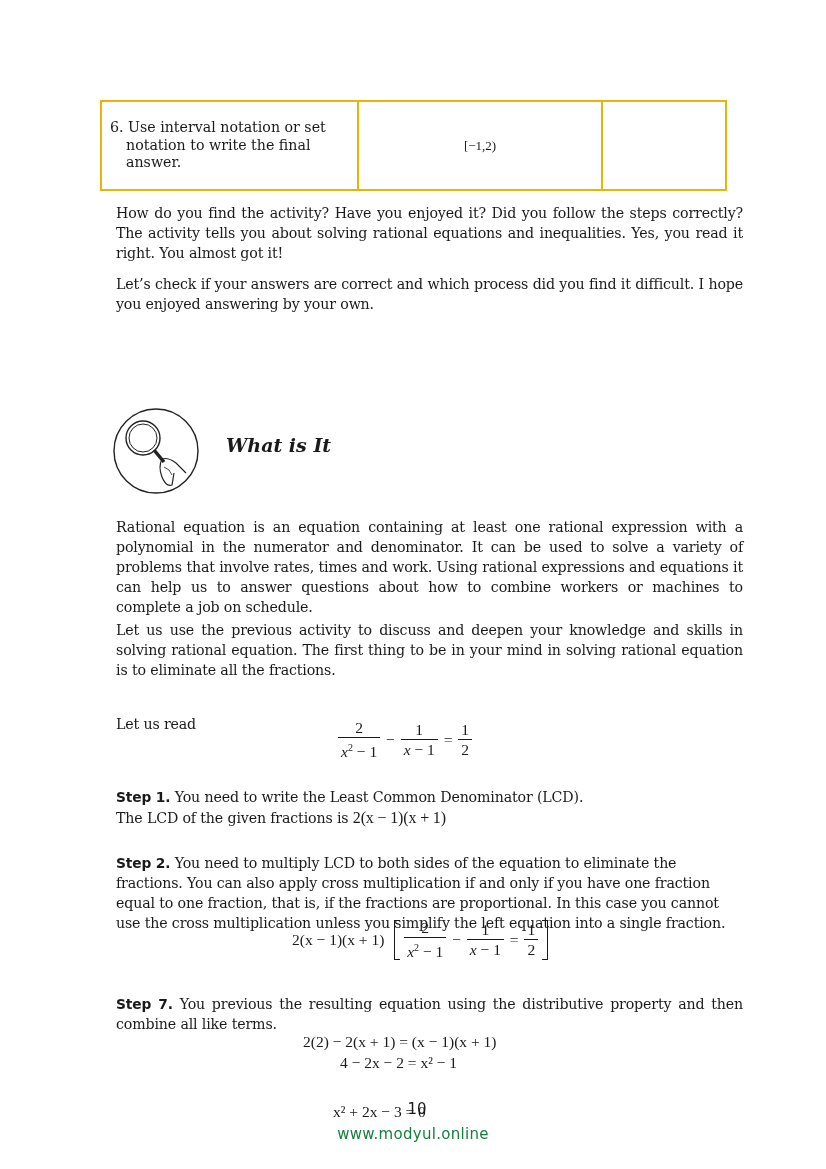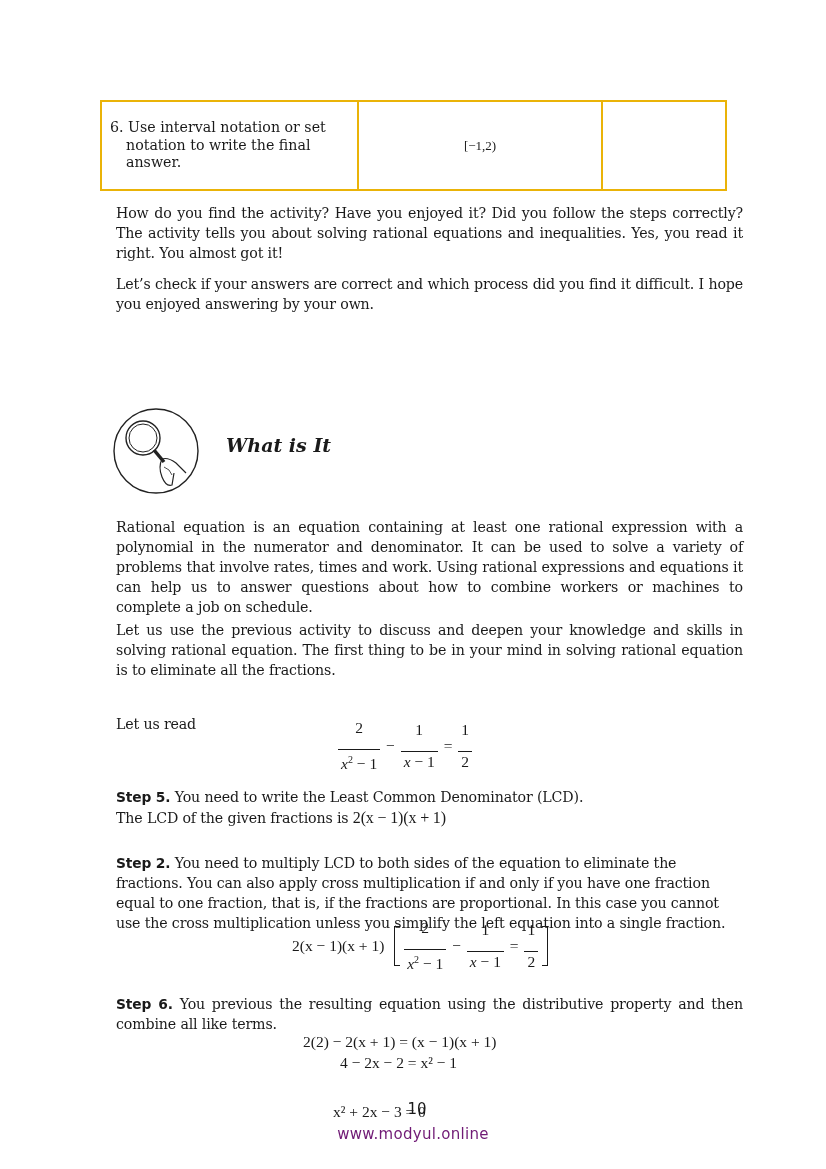--- a/index.html
+++ b/index.html
@@ -10,30 +10,30 @@
   table.tbl { position: absolute; left: 100px; top: 100px; width: 627px; height: 56px;
               border-collapse: collapse; font-size: 14.2px; line-height: 17.5px; }
   table.tbl td { border: 2px solid #eab308; vertical-align: middle; padding: 17px; }
   .c1 { width: 230px; padding-left: 8px !important; }
   .c1 .hang { padding-left: 16px; text-indent: -16px; }
   .c2 { width: 208px; text-align: center; font-family: "Liberation Serif", serif; font-size: 13px; }
   .heading { font-family: "DejaVu Serif", serif; font-weight: bold; font-style: italic; font-size: 19px; }
   .math { font-family: "Liberation Serif", serif; font-size: 15.5px; }
   .frac { display: inline-block; vertical-align: middle; text-align: center; }
   .frac .num { display: block; padding: 0 3px; line-height: 19px; }
-  .frac .den { display: block; border-top: 1px solid #1a1a1a; padding: 0 3px; line-height: 19px; margin-top: 12px; }
+  .frac .den { display: block; border-top: 1px solid #1a1a1a; padding: 0 3px; line-height: 19px; }
   .op { display: inline-block; vertical-align: middle; padding: 0 2px; }
   i.v { font-style: italic; }
   .step-label { font-family: "DejaVu Sans", sans-serif; font-weight: bold; font-size: 13.8px; }
   .bracket { display: inline-block; vertical-align: middle; height: 38px; width: 5px;
              border-top: 1.2px solid #1a1a1a; border-bottom: 1.2px solid #1a1a1a; }
   .bracket.l { border-left: 1.2px solid #1a1a1a; }
   .bracket.r { border-right: 1.2px solid #1a1a1a; }
   .page-num { font-family: "DejaVu Sans", sans-serif; font-size: 15px; }
-  .watermark { font-family: "DejaVu Sans", sans-serif; font-size: 15px; color: #701a75; letter-spacing: 0.3px; }
+  .watermark { font-family: "DejaVu Sans", sans-serif; font-size: 15px; color: #15803d; letter-spacing: 0.3px; }
 </style>
 </head>
 <body>
 
 <table class="tbl">
   <tbody>
       <tr>
     <td class="c1">
       <div class="hang">6. Use interval notation or set notation to write the final answer.</div>
     </td>
@@ -74,21 +74,21 @@
     <span class="den"><i class="v">x</i><span> − 1</span></span>
   </span>
   <span class="op">=</span>
   <span class="frac">
     <span class="num">1</span>
     <span class="den">2</span>
   </span>
 </div>
 
 <p class="p abs" style="left:100px; top:771px; width:627px;">
-  <span class="step-label">Step 5.</span><span> You need to write the Least Common Denominator (LCD).</span>
+  <span class="step-label">Step 1.</span><span> You need to write the Least Common Denominator (LCD).</span>
 </p>
 <p class="p abs" style="left:100px; top:792px; width:627px;">
   <span>The LCD of the given fractions is </span><span class="math" style="font-size:16px;">2(x − 1)(x + 1)</span>
 </p>
 
 <p class="p abs" style="left:100px; top:837px; width:627px; text-align:left;">
   <span class="step-label">Step 2.</span><span> You need to multiply LCD to both sides of the equation to eliminate the fractions. You can also apply cross multiplication if and only if you have one fraction equal to one fraction, that is, if the fractions are proportional. In this case you cannot use the cross multiplication unless you simplify the left equation into a single fraction.</span>
 </p>
 
 <div class="abs math" style="left:290px; top:918px;">
@@ -105,21 +105,21 @@
   </span>
   <span class="op">=</span>
   <span class="frac">
     <span class="num">1</span>
     <span class="den">2</span>
   </span>
   <span class="bracket r"></span>
 </div>
 
 <p class="p abs" style="left:100px; top:978px; width:627px;">
-  <span class="step-label">Step 6.</span><span> You previous the resulting equation using the distributive property and then combine all like terms.</span>
+  <span class="step-label">Step 7.</span><span> You previous the resulting equation using the distributive property and then combine all like terms.</span>
 </p>
 
 <div class="abs math" style="left:303px; top:1031px; line-height:21px;">2(2) − 2(x + 1) = (x − 1)(x + 1)</div>
 <div class="abs math" style="left:340px; top:1052px; line-height:21px;">4 − 2x − 2 =  x² − 1</div>
 <div class="abs math" style="left:333px; top:1073px; line-height:21px;margin-top:28px;">x² + 2x − 3 = 0</div>
 
 <div class="abs page-num" style="left:0; width:754px; text-align:center; top:1100px;padding-left:40px;">10</div>
 <div class="abs watermark" style="left:0; width:826px; text-align:center; top:1125px;">www.modyul.online</div>
 
 </body></html>

